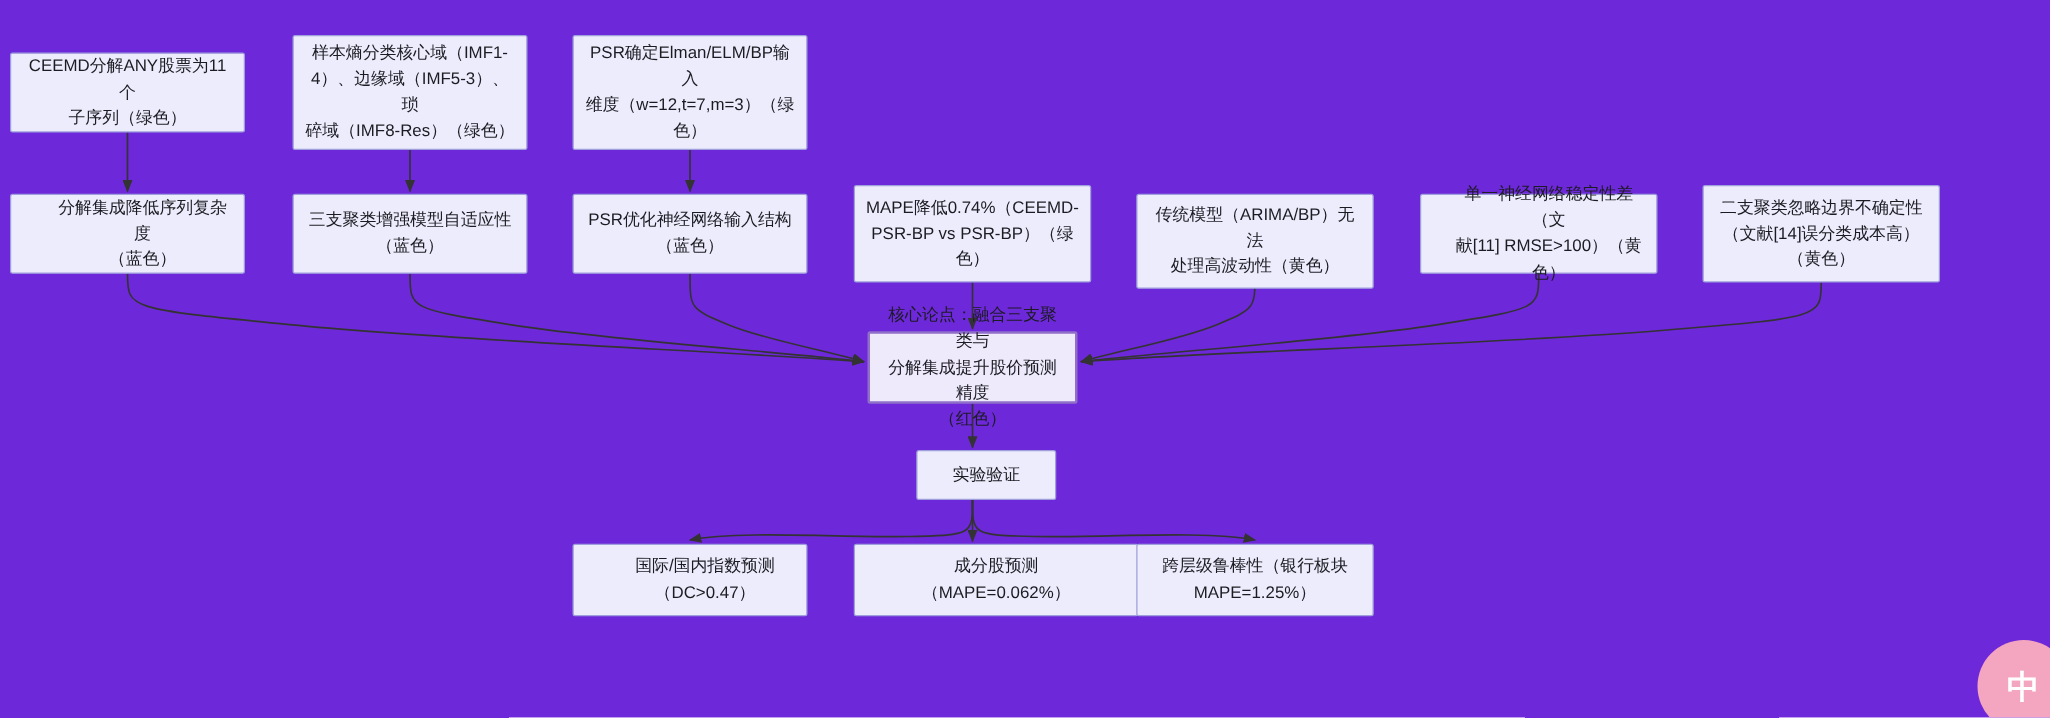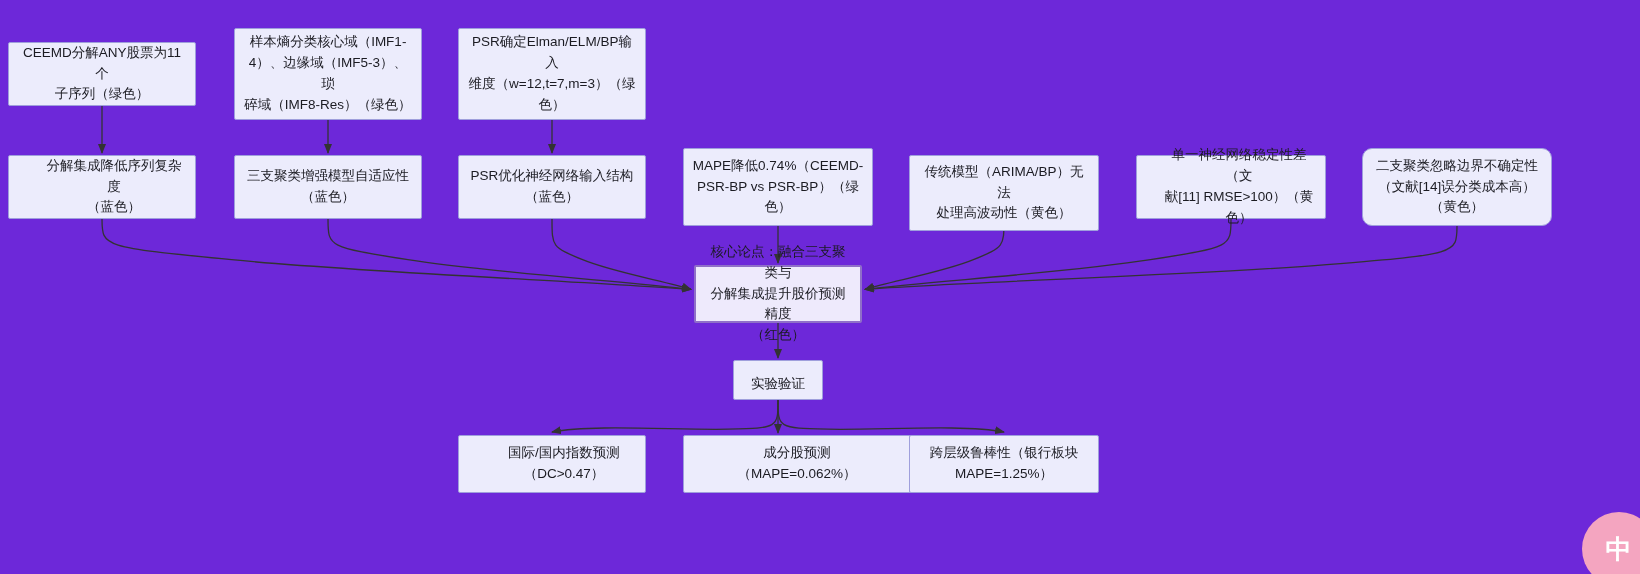--- a/index.html
+++ b/index.html
@@ -130,31 +130,31 @@
 色）</span>
       </div>
       <div class="node" style="left: 909px; top: 155px; width: 190px; height: 76px;">
         <span class="node-label">传统模型（ARIMA/BP）无法
 处理高波动性（黄色）</span>
       </div>
       <div class="node" style="left: 1136px; top: 155px; width: 190px; height: 64px; padding-left: 24px;">
         <span class="node-label">单一神经网络稳定性差（文
 献[11] RMSE&gt;100）（黄色）</span>
       </div>
-      <div class="node" style="left: 1362px; top: 148px; width: 190px; height: 78px; border-radius: 10px;">
+      <div class="node" style="left: 1362px; top: 148px; width: 190px; height: 78px;">
         <span class="node-label">二支聚类忽略边界不确定性
 （文献[14]误分类成本高）
 （黄色）</span>
       </div>
       <div class="node core" style="left: 694px; top: 265px; width: 168px; height: 58px;">
         <span class="node-label">核心论点：融合三支聚类与
 分解集成提升股价预测精度
 （红色）</span>
       </div>
-      <div class="node" style="left: 733px; top: 360px; width: 90px; height: 40px; align-items: flex-end;">
+      <div class="node" style="left: 733px; top: 360px; width: 112px; height: 40px;">
         <span class="node-label">实验验证</span>
       </div>
       <div class="node" style="left: 458px; top: 435px; width: 188px; height: 58px; padding-left: 32px;">
         <span class="node-label">国际/国内指数预测
 （DC&gt;0.47）</span>
       </div>
       <div class="node" style="left: 683px; top: 435px; width: 228px; height: 58px;">
         <span class="node-label">成分股预测
 （MAPE=0.062%）</span>
       </div>

